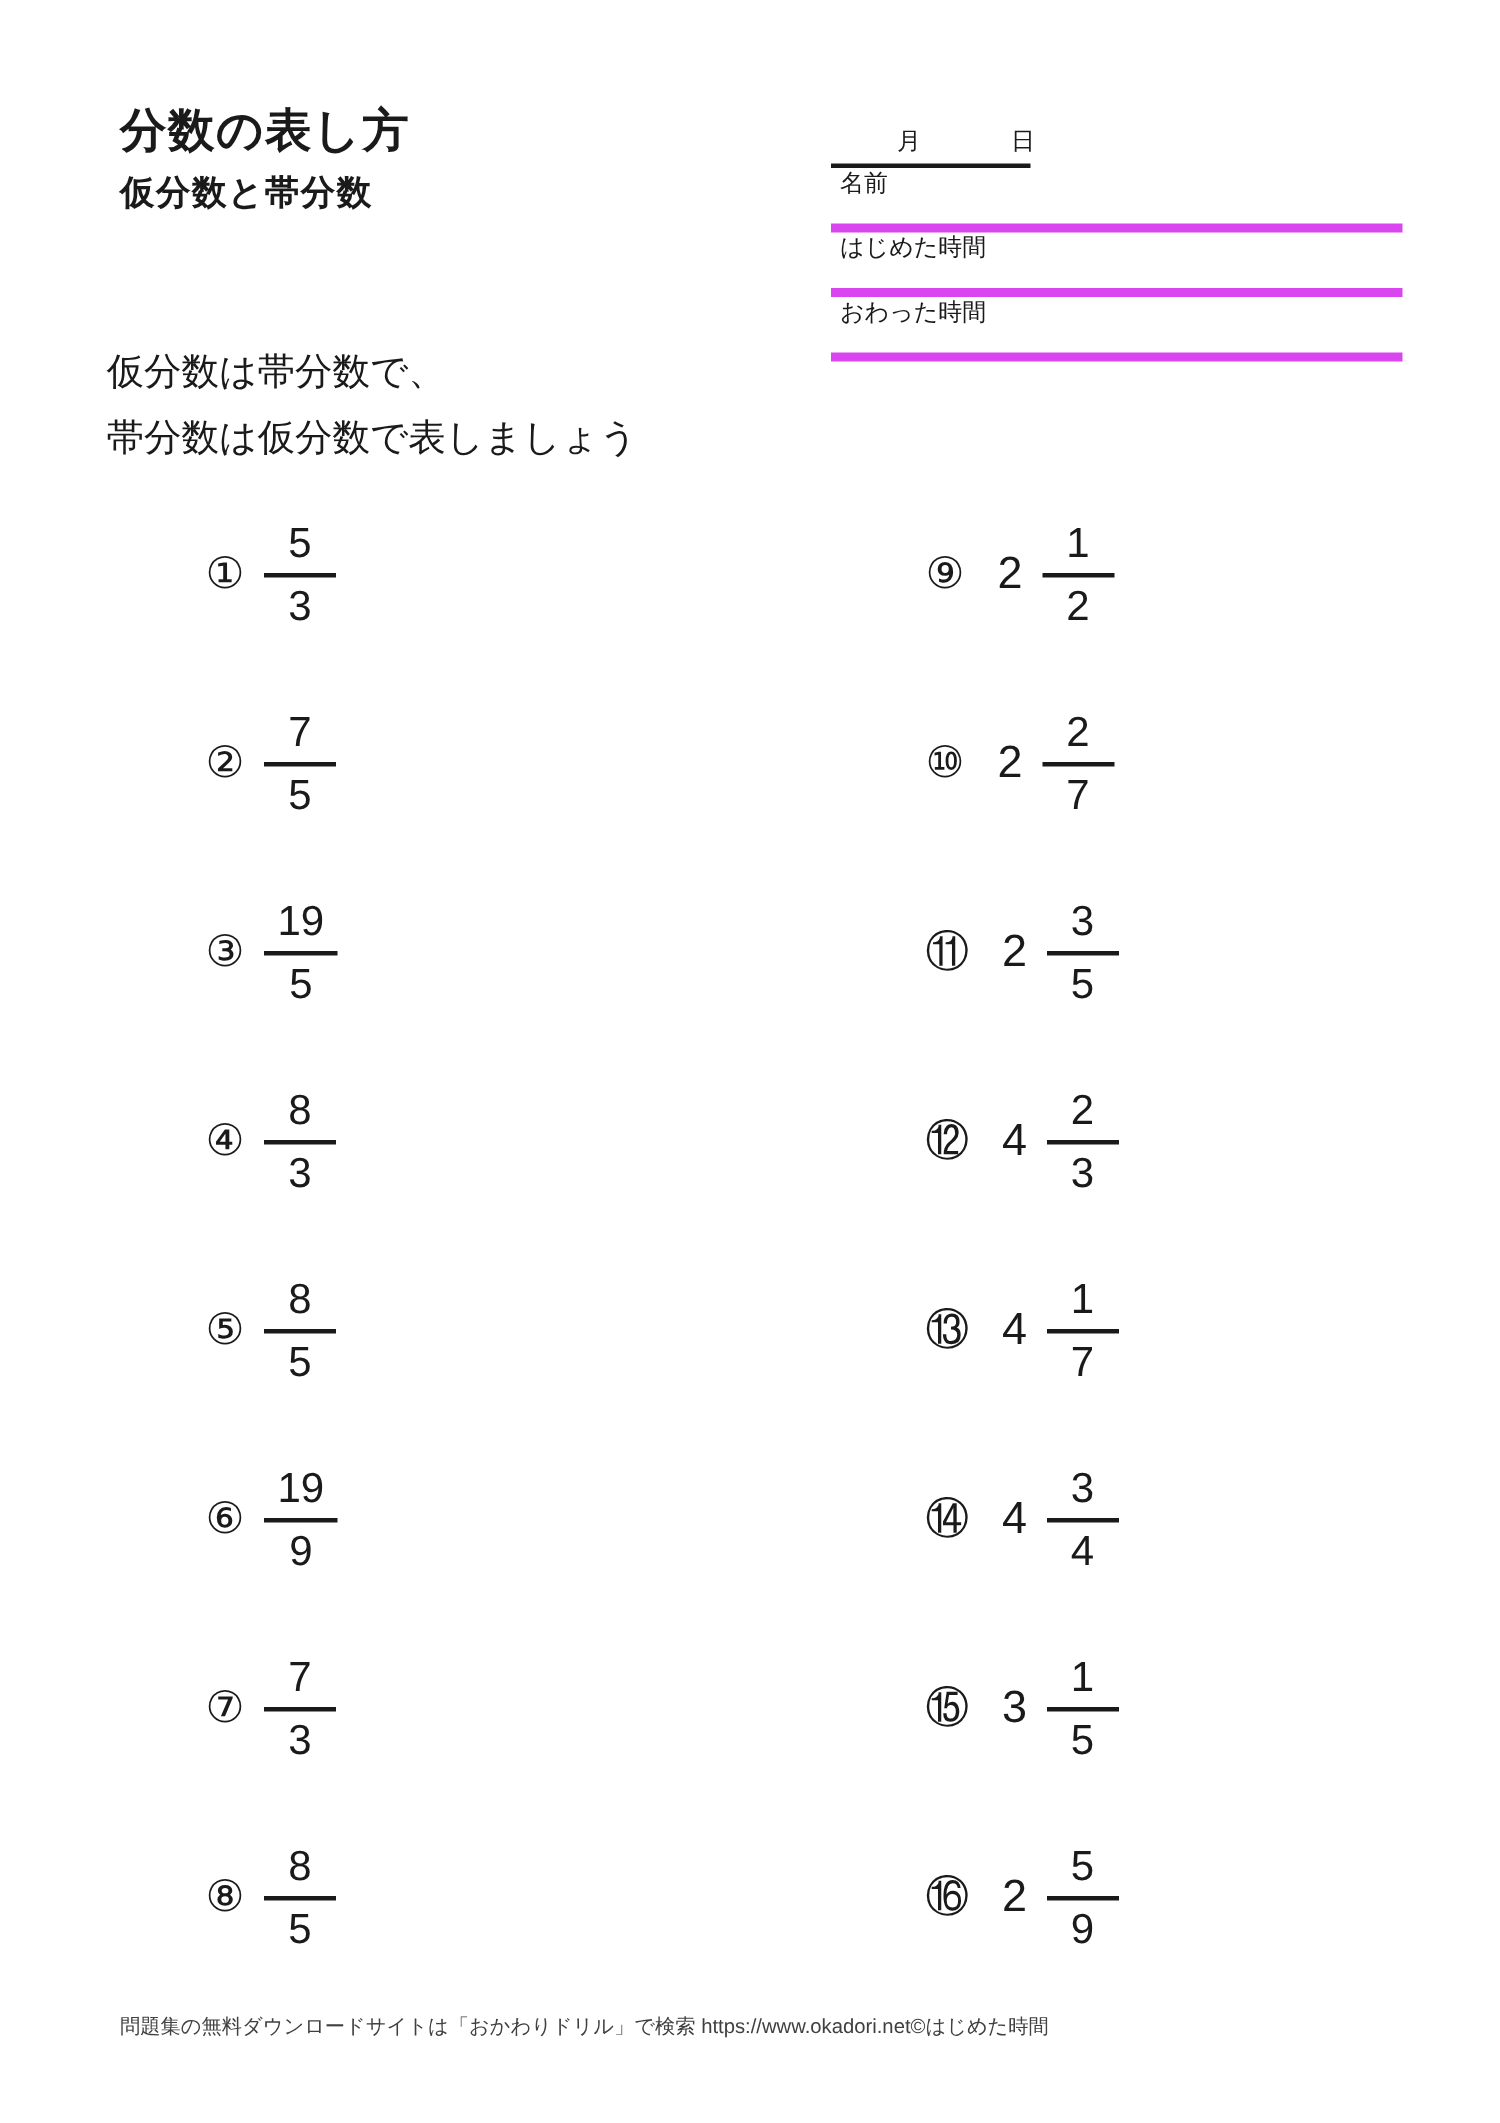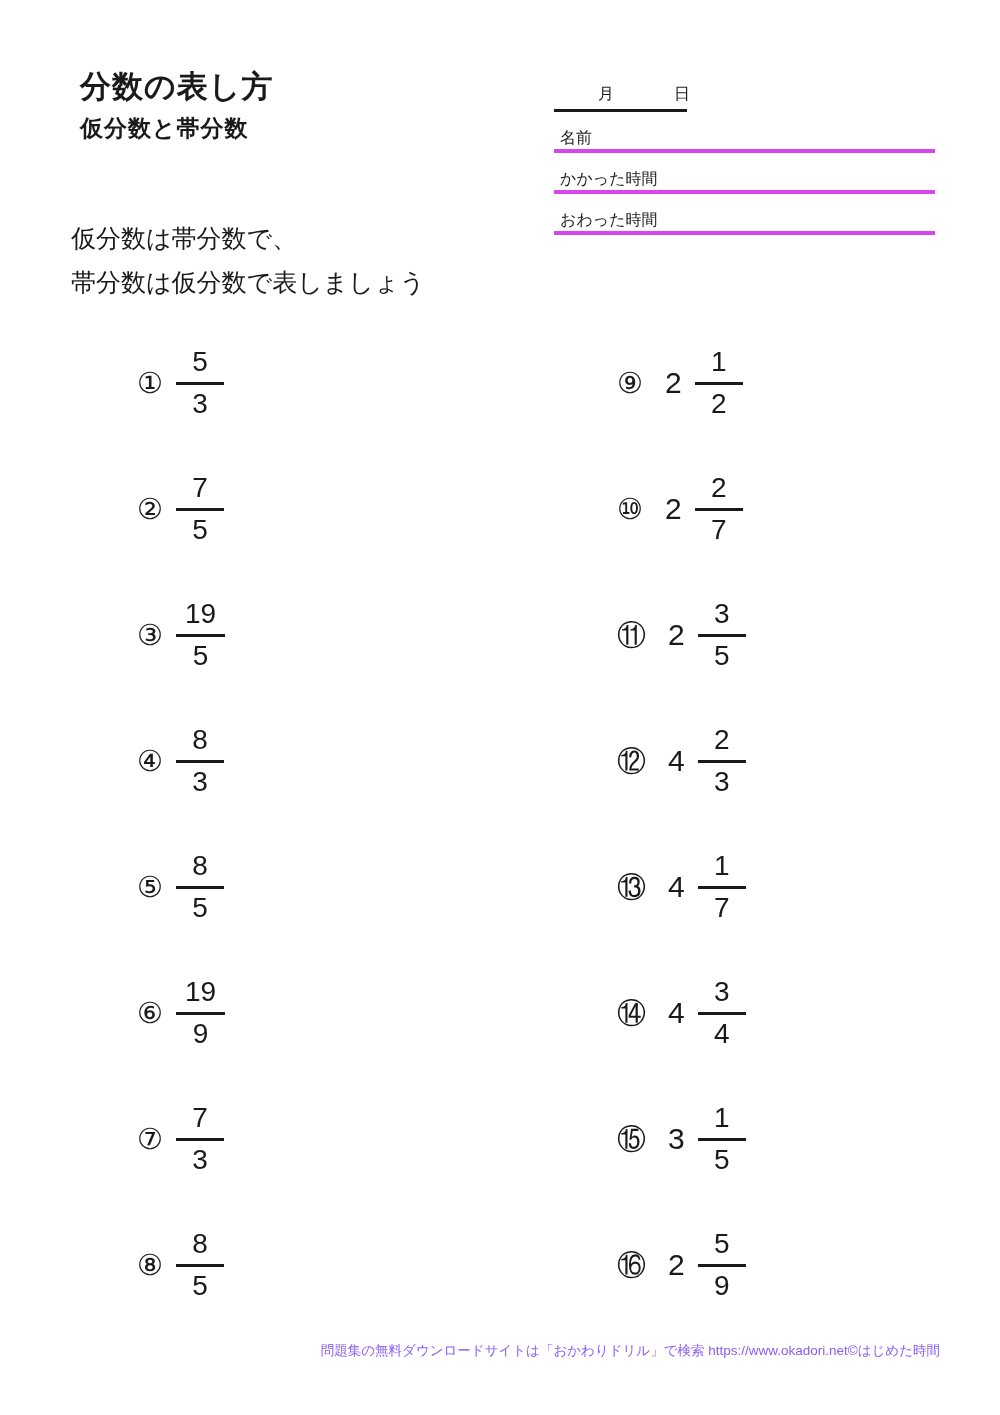--- a/index.html
+++ b/index.html
@@ -10,61 +10,61 @@
   }
   
   .title { position:absolute; left:80px; top:66px; font-size:31px; font-weight:700; letter-spacing:1px; }
   .subtitle { position:absolute; left:80px; top:113px; font-size:23px; font-weight:700; letter-spacing:1px; }
   
   .form-block { position:absolute; left:554px; top:78px; width:381px; font-size:16px; }
   .date-row { position:relative; height:34px; }
   .date-row .month { position:absolute; left:44px; top:6px; }
   .date-row .day   { position:absolute; left:120px; top:6px; }
   .date-underline { position:absolute; left:0; bottom:0; width:133px; height:0; border-bottom:3px solid #1a1a1a; }
-  .form-row { position:relative; height:37px; display:flex; align-items:flex-end; border-bottom:4px solid #d946ef; }
+  .form-row { position:relative; height:37px; display:flex; align-items:flex-start; border-bottom:6px solid #d946ef; }
   .form-row .label { padding-left:6px; }
   .form-row .write-area { flex:1; height:100%; }
   
-  .instructions { position:absolute; left:71px; top:216px; font-size:25px; line-height:44px; }
+  .instructions { position:absolute; left:71px; top:226px; font-size:25px; line-height:44px; }
   
   .problems { position:absolute; left:0; top:320px; width:1000px; height:1008px; }
   .col { position:absolute; top:0; }
   .col-left  { left:137px; }
   .col-right { left:617px; }
   .problem { height:126px; display:flex; align-items:center; }
   .pnum { font-size:29px; line-height:1; }
   .whole { font-size:30px; line-height:1; margin-left:22px; }
   .frac { display:inline-flex; flex-direction:column; margin-left:13px; min-width:48px;
           font-size:28px; line-height:1.1; text-align:center; }
   .fnum { border-bottom:3px solid #1a1a1a; padding:0 9px 4px; }
   .fden { padding:4px 9px 0; }
   
   .footer { position:absolute; left:80px; right:60px; top:1342px; display:flex;
-            justify-content:flex-end; font-size:13.5px; color:#8b5cf6; }
+            justify-content:flex-start; font-size:13.5px; color:#404040; }
 </style>
 </head>
 <body>
 
 <div class="page">
 
   <div class="title">分数の表し方</div>
   <div class="subtitle">仮分数と帯分数</div>
 
   <div class="form-block">
     <div class="date-row">
       <span class="month">月</span>
       <span class="day">日</span>
       <span class="date-underline"></span>
     </div>
     <div class="form-row">
       <span class="label">名前</span>
       <span class="write-area"></span>
     </div>
     <div class="form-row">
-      <span class="label">かかった時間</span>
+      <span class="label">はじめた時間</span>
       <span class="write-area"></span>
     </div>
     <div class="form-row">
       <span class="label">おわった時間</span>
       <span class="write-area"></span>
     </div>
   </div>
 
   <div class="instructions">
     <div>仮分数は帯分数で、</div>

